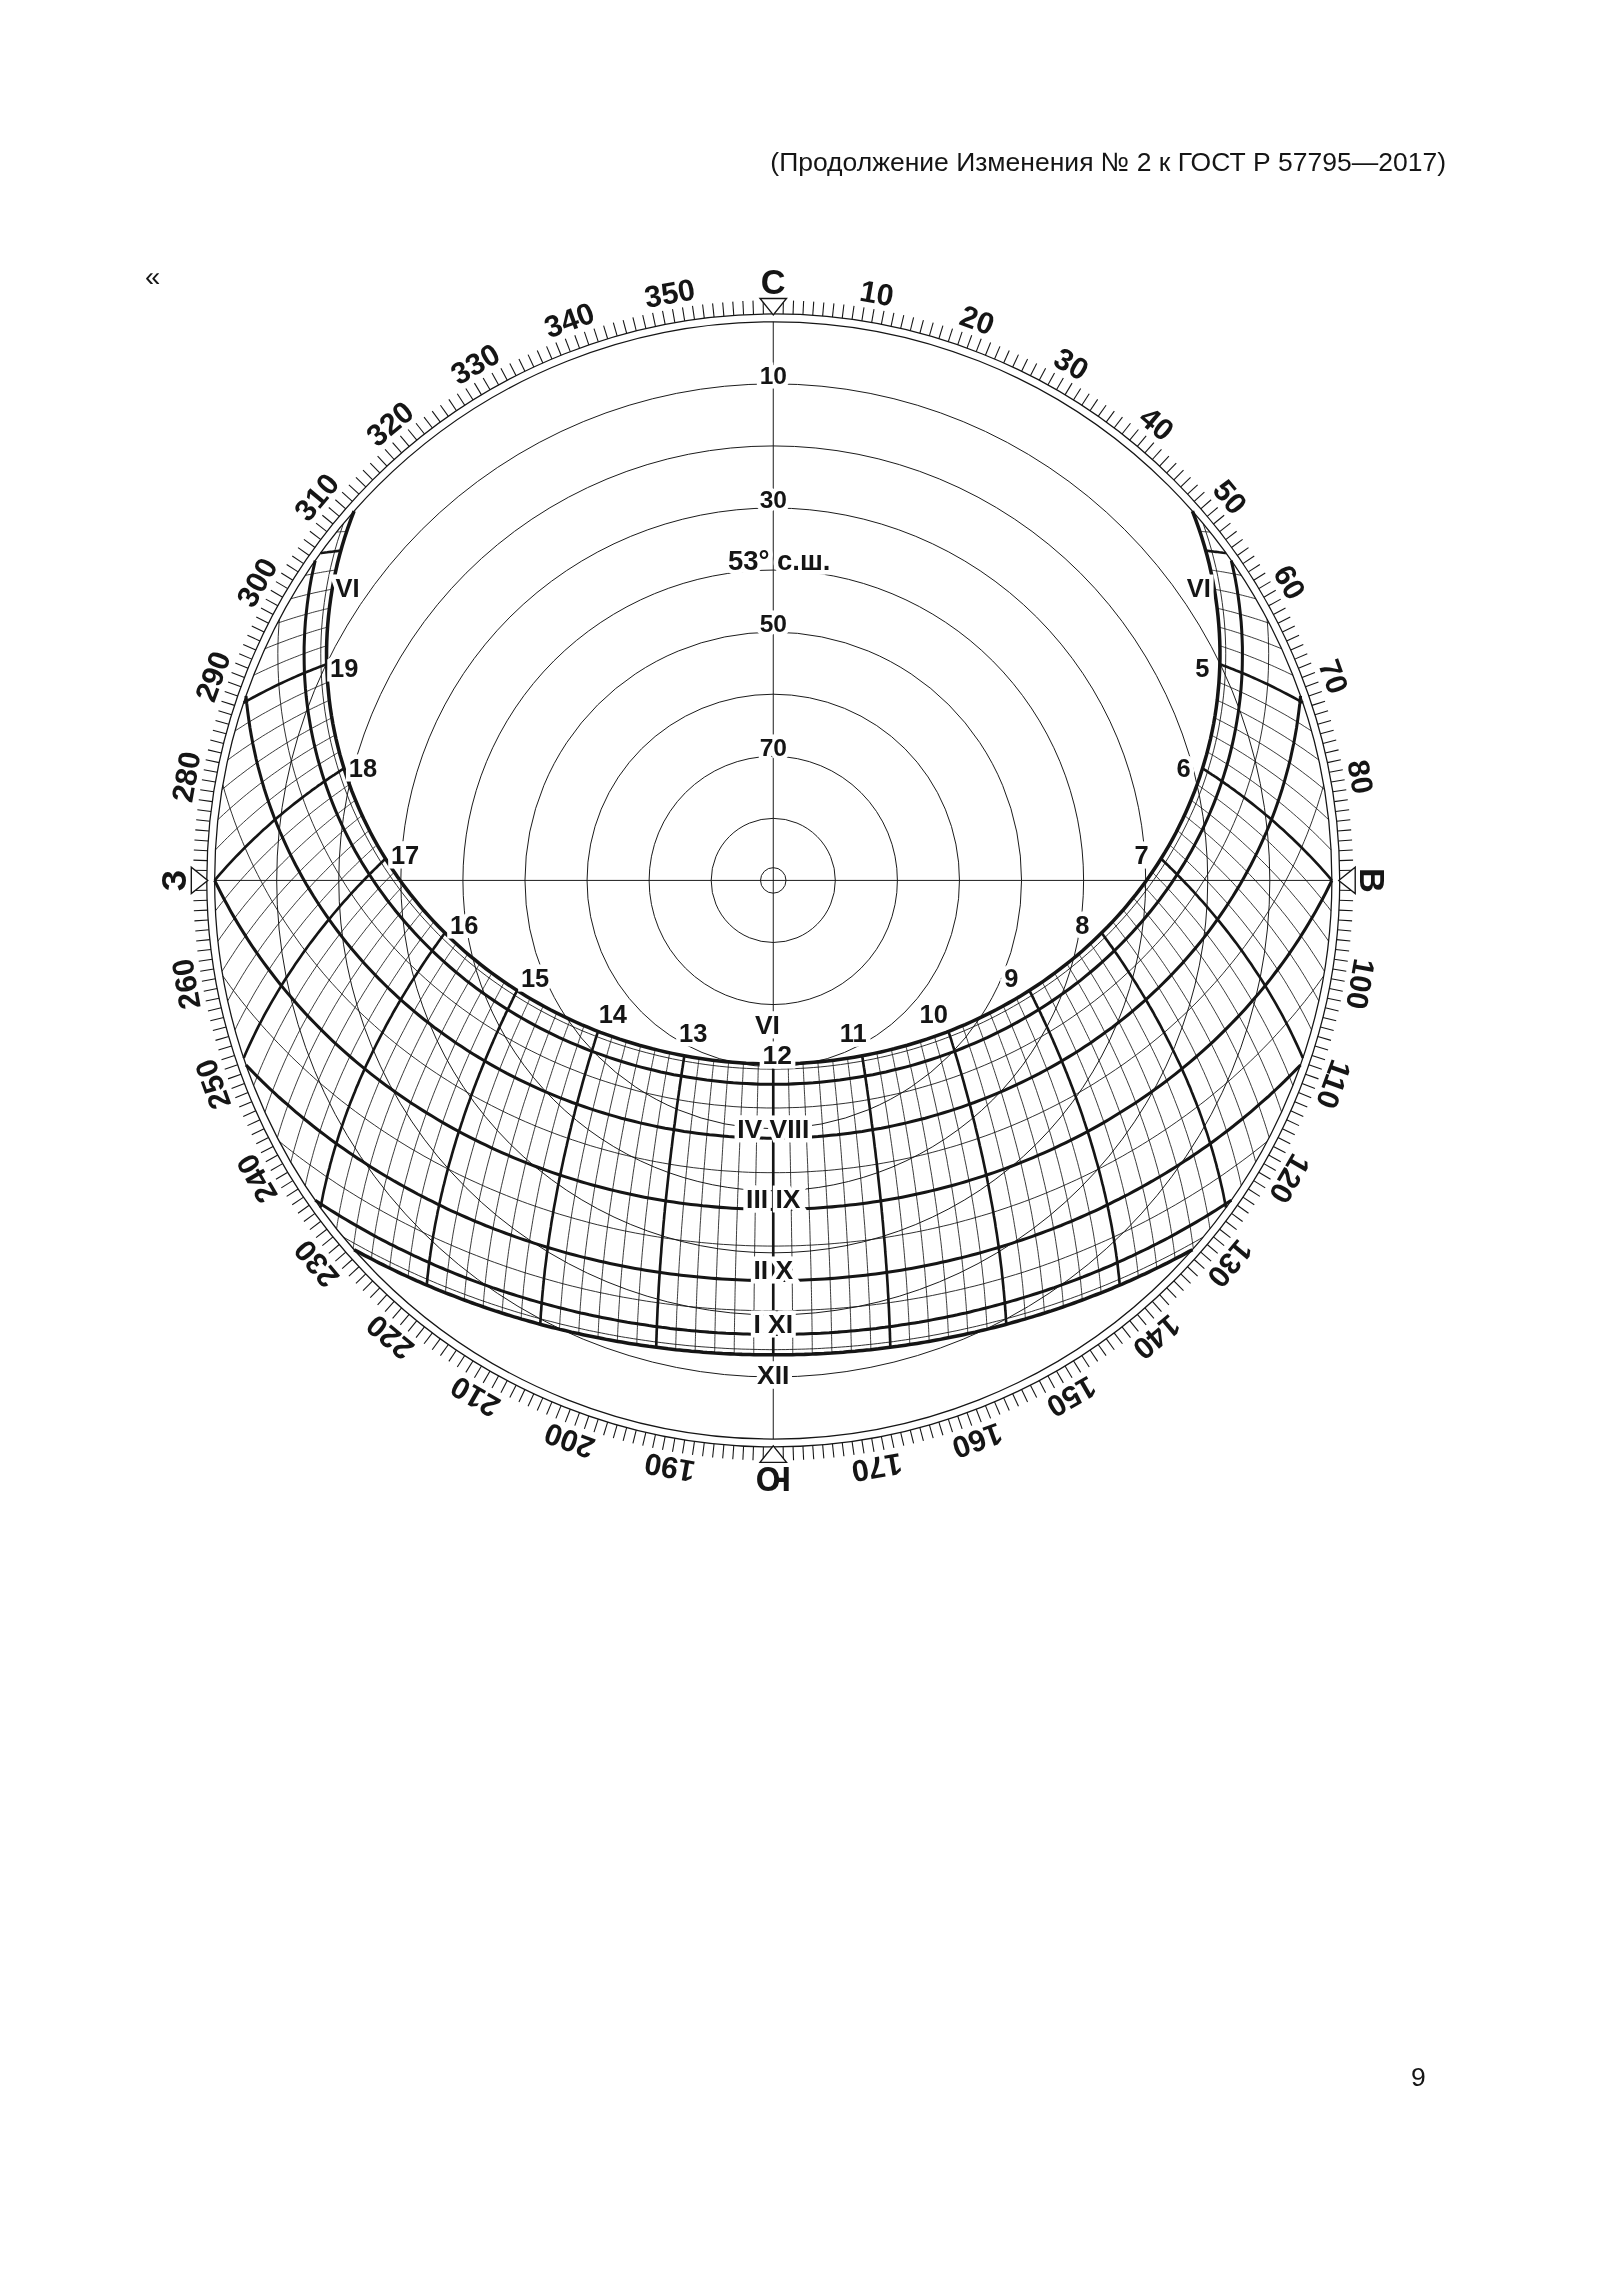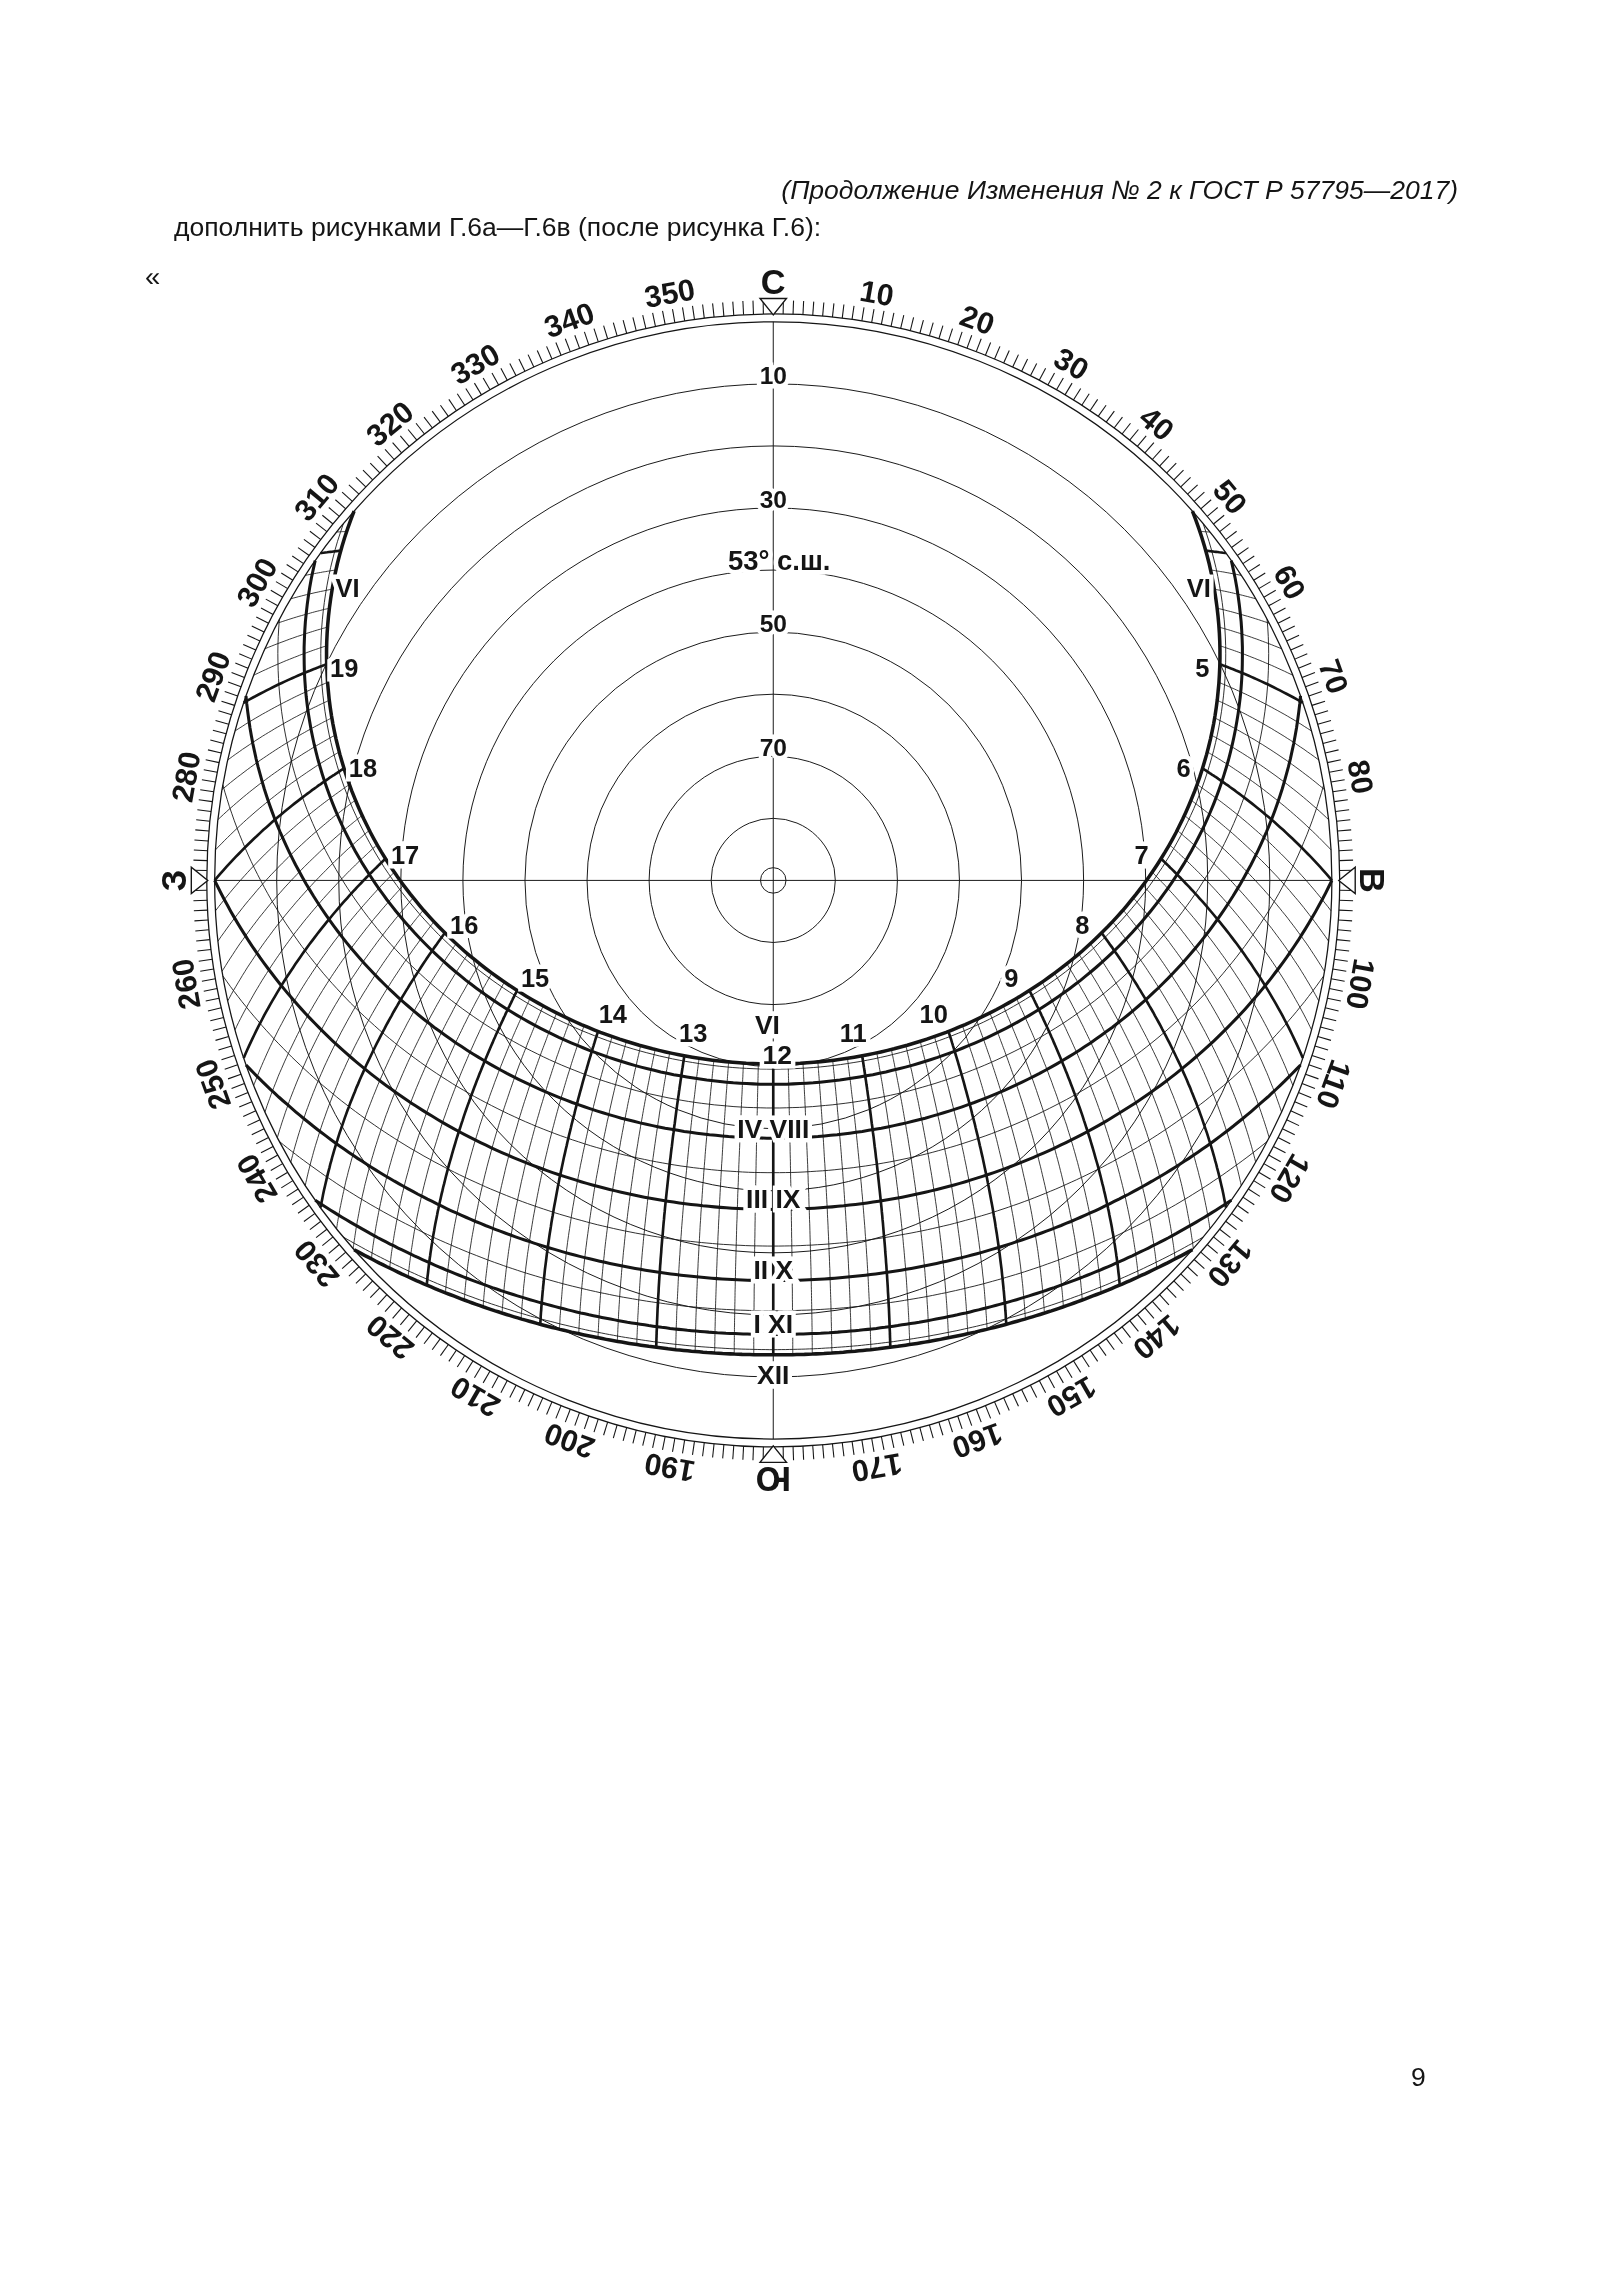--- a/index.html
+++ b/index.html
@@ -1,32 +1,31 @@
 <!DOCTYPE html>
 <html><head>
 <meta charset="utf-8">
 <style>
   html,body{margin:0;padding:0;background:#888;}
   #page{position:relative;width:1621px;height:2293px;background:#ffffff;overflow:hidden;
         font-family:"Liberation Sans", sans-serif;color:#151515;}
-  .hdr{position:absolute;top:147px;left:12px;width:1446px;text-align:right;
-       font-size:26.5px;font-style:italic;margin-top:28px;}
+  .hdr{position:absolute;top:147px;left:0;width:1446px;text-align:right;
+       font-size:26.5px;}
   .intro{position:absolute;top:212px;left:174px;font-size:26.5px;}
   .quote{position:absolute;top:261px;left:145px;font-size:27.4px;}
   .caption{position:absolute;top:1536px;left:98px;width:1351px;text-align:center;
            font-size:24.5px;line-height:30px;}
   .pagenum{position:absolute;top:2062px;left:1411px;font-size:26.5px;}
   #chart-svg{position:absolute;left:0;top:0;}
 </style>
 </head>
 <body>
 <div id="page">
 
   <div class="hdr">(Продолжение Изменения № 2 к ГОСТ Р 57795—2017)</div>
-  <div class="intro">дополнить рисунками Г.6а—Г.6в (после рисунка Г.6):</div>
   <div class="quote">«</div>
 
   <svg id="chart-svg" width="1621" height="2293" viewBox="0 0 1654 2339" xmlns="http://www.w3.org/2000/svg">
       <g>
         <circle cx="789" cy="898" r="506.6666666666667" fill="none" stroke="#151515" stroke-width="1"></circle>
         <circle cx="789" cy="898" r="443.3333333333333" fill="none" stroke="#151515" stroke-width="1"></circle>
         <circle cx="789" cy="898" r="380" fill="none" stroke="#151515" stroke-width="1"></circle>
         <circle cx="789" cy="898" r="316.6666666666667" fill="none" stroke="#151515" stroke-width="1"></circle>
         <circle cx="789" cy="898" r="253.33333333333334" fill="none" stroke="#151515" stroke-width="1"></circle>
         <circle cx="789" cy="898" r="190" fill="none" stroke="#151515" stroke-width="1"></circle>

